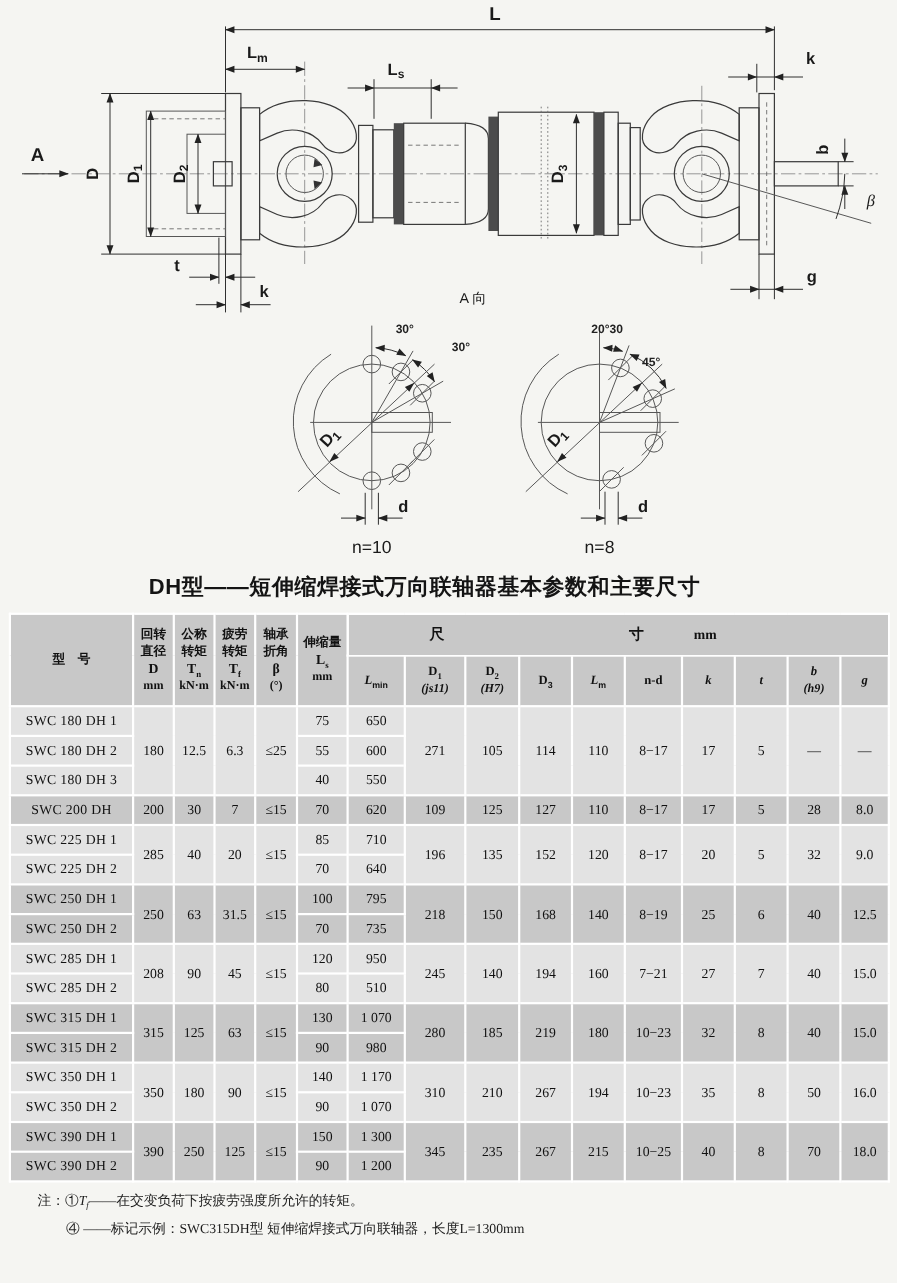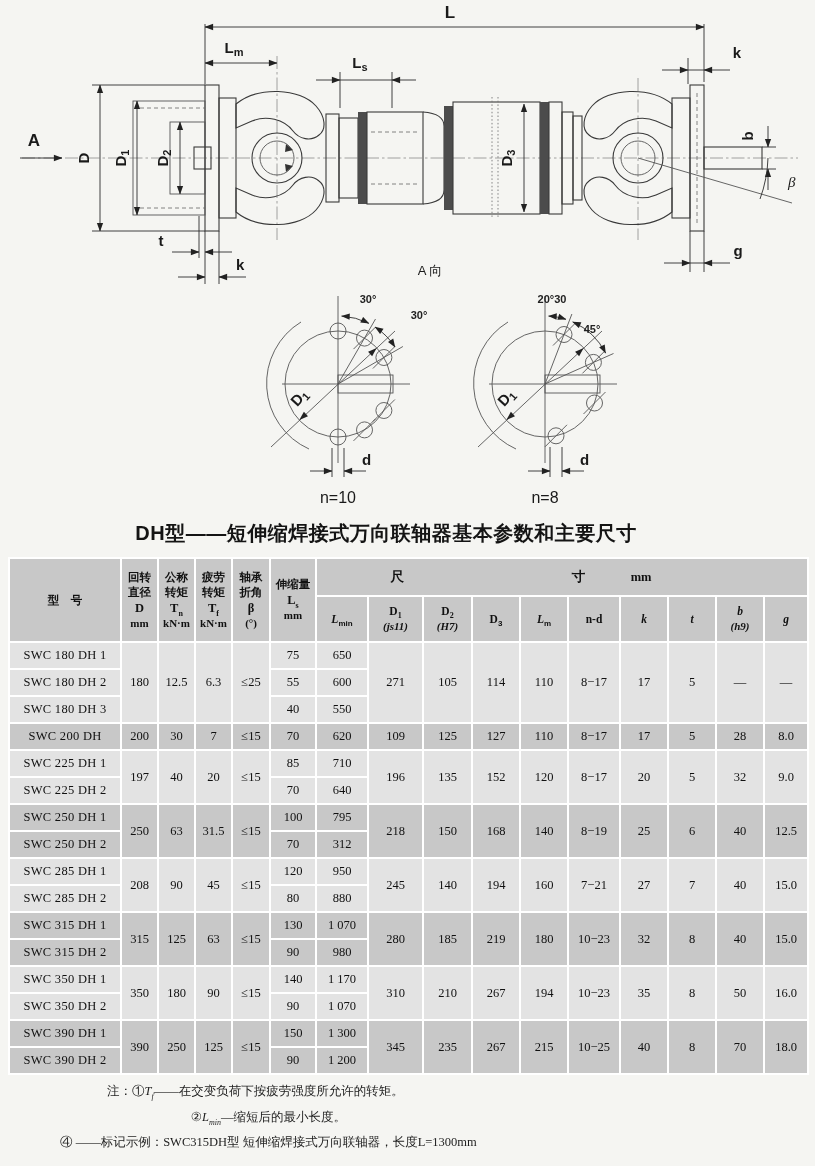--- a/index.html
+++ b/index.html
@@ -43,21 +43,21 @@
   #spec-table sub{font-size:8px;line-height:0;}
   .paren{font-family:"Liberation Serif",serif;font-size:11px;font-weight:bold;font-style:italic;}
   .span-h{position:relative;height:36px;}
   .span-h span{position:absolute;top:50%;transform:translateY(-50%);font-weight:bold;}
   .sp1{left:15%;font-size:13.5px;}
   .sp2{left:52%;font-size:13.5px;}
   .sp3{left:64%;font-family:"Liberation Serif",serif;font-size:12.5px;}
   
   .notes{position:absolute;top:1081px;left:34px;font-family:"Liberation Serif",serif;
          font-size:12.5px;color:#1d1d1d;line-height:21px;}
-  .notes .nline{white-space:nowrap;text-align:center;}
+  .notes .nline{white-space:nowrap;}
   .notes .ind{margin-left:26px;}
   .notes sub{font-size:8px;}
   .nsym{font-style:italic;}
 </style>
 </head>
 <body>
 
 <svg id="drawing" width="815" height="516" viewBox="0 0 815 516">
   <defs>
     <marker id="ah" viewBox="0 0 10 8" refX="9.5" refY="4" markerWidth="10" markerHeight="8" orient="auto-start-reverse">
@@ -397,21 +397,21 @@
       <td>110</td>
       <td>8−17</td>
       <td>17</td>
       <td>5</td>
       <td>28</td>
       <td>8.0</td>
     </tr>
 
     <tr class="light">
       <td class="model">SWC 225 DH 1</td>
-      <td rowspan="2">197</td>
+      <td rowspan="2">285</td>
       <td rowspan="2">40</td>
       <td rowspan="2">20</td>
       <td rowspan="2">≤15</td>
       <td>85</td>
       <td>710</td>
       <td rowspan="2">196</td>
       <td rowspan="2">135</td>
       <td rowspan="2">152</td>
       <td rowspan="2">120</td>
       <td rowspan="2">8−17</td>
@@ -440,21 +440,21 @@
       <td rowspan="2">140</td>
       <td rowspan="2">8−19</td>
       <td rowspan="2">25</td>
       <td rowspan="2">6</td>
       <td rowspan="2">40</td>
       <td rowspan="2">12.5</td>
     </tr>
     <tr class="dark">
       <td class="model">SWC 250 DH 2</td>
       <td>70</td>
-      <td>312</td>
+      <td>735</td>
     </tr>
 
     <tr class="light">
       <td class="model">SWC 285 DH 1</td>
       <td rowspan="2">208</td>
       <td rowspan="2">90</td>
       <td rowspan="2">45</td>
       <td rowspan="2">≤15</td>
       <td>120</td>
       <td>950</td>
@@ -464,21 +464,21 @@
       <td rowspan="2">160</td>
       <td rowspan="2">7−21</td>
       <td rowspan="2">27</td>
       <td rowspan="2">7</td>
       <td rowspan="2">40</td>
       <td rowspan="2">15.0</td>
     </tr>
     <tr class="light">
       <td class="model">SWC 285 DH 2</td>
       <td>80</td>
-      <td>880</td>
+      <td>510</td>
     </tr>
 
     <tr class="dark">
       <td class="model">SWC 315 DH 1</td>
       <td rowspan="2">315</td>
       <td rowspan="2">125</td>
       <td rowspan="2">63</td>
       <td rowspan="2">≤15</td>
       <td>130</td>
       <td>1 070</td>
@@ -543,16 +543,15 @@
     <tr class="dark">
       <td class="model">SWC 390 DH 2</td>
       <td>90</td>
       <td>1 200</td>
     </tr>
   </tbody>
 </table>
 
 <div class="notes">
   <div class="nline"><span>注：</span><span>①</span><span class="nsym">T</span><sub class="nsym">f</sub><span>——在交变负荷下按疲劳强度所允许的转矩。</span></div>
-  <div class="nline ind"><span>②</span><span class="nsym">L</span><sub class="nsym">min</sub><span>—缩短后的最小长度。</span></div>
   <div class="nline ind"><span>④</span><span>&nbsp;</span><span>——标记示例：SWC315DH型 短伸缩焊接式万向联轴器，长度L=1300mm</span></div>
 
 </div>
 
 </body></html>

